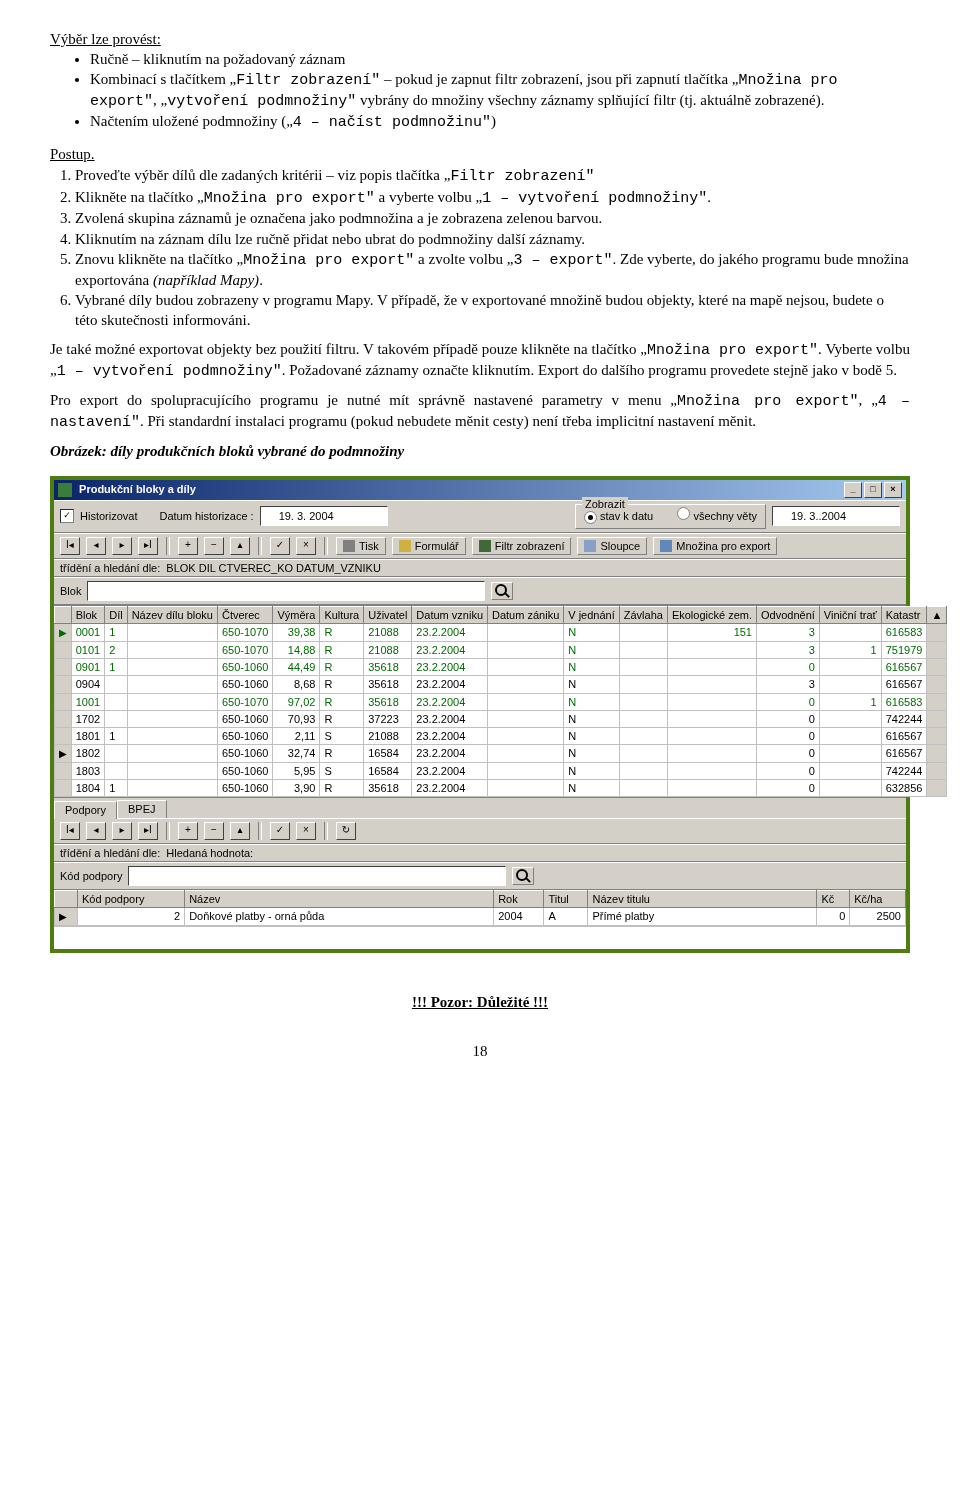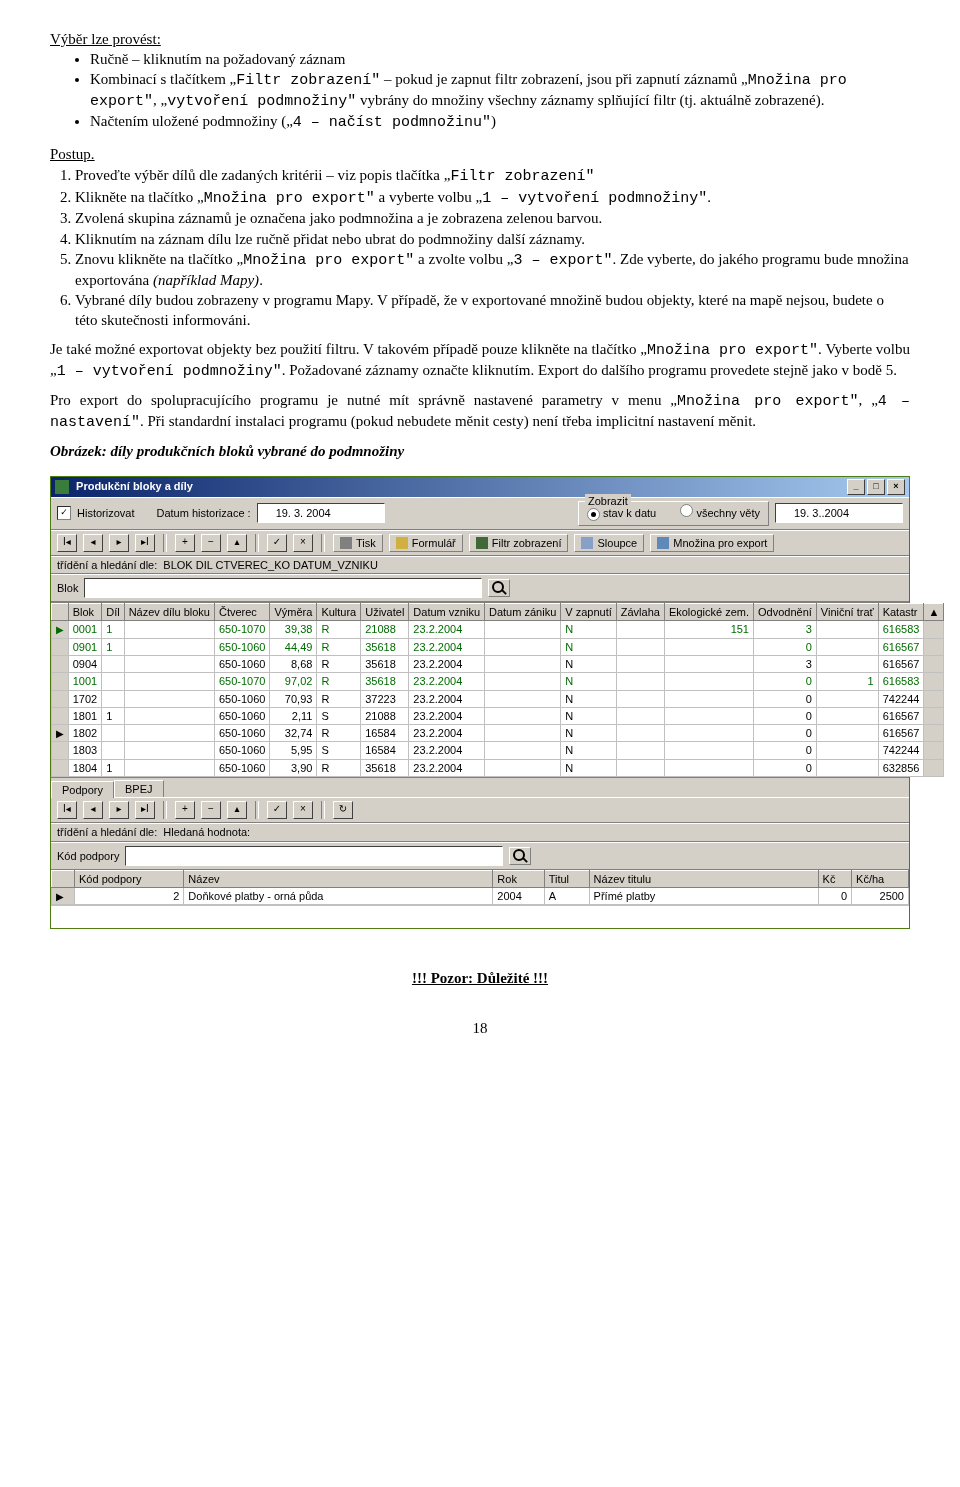--- a/index.html
+++ b/index.html
@@ -18,21 +18,21 @@
   ul.bullets { list-style: disc; margin: 0 0 2px 40px; padding: 0; }
   ul.bullets li { margin-bottom: 1px; }
   ol.numbered { margin: 2px 0 2px 25px; padding: 0; }
   ol.numbered li { margin-bottom: 1px; }
   p { margin: 10px 0; text-align: justify; }
   .italic { font-style: italic; }
   .bold { font-weight: bold; }
   .center { text-align: center; }
   .app-window {
     margin-top: 14px;
-    border: 1px solid #4d7c0f;
+    border: 4px solid #4d7c0f;
     font-family: Tahoma, Geneva, sans-serif;
     font-size: 11px;
     background: #a3a3a3;
   }
   .titlebar {
     background: linear-gradient(to right, #0a246a, #a6caf0);
     color: #fff;
     display: flex;
     justify-content: space-between;
     align-items: center;
@@ -198,21 +198,21 @@
   }
   .page-number { text-align: center; margin-top: 30px; font-size: 15px; }
 </style>
 </head>
 <body>
 
 <div><span class="underline">Výběr lze provést:</span></div>
 <ul class="bullets">
   <li>Ručně – kliknutím na požadovaný záznam</li>
   <li>
-    <span>Kombinací s tlačítkem „</span><span class="mono">Filtr zobrazení"</span><span> – pokud je zapnut filtr zobrazení, jsou při zapnutí záznamů „</span><span class="mono">Množina pro export"</span><span>, „</span><span class="mono">vytvoření podmnožiny"</span><span> vybrány do množiny všechny záznamy splňující filtr (tj. aktuálně zobrazené).</span>
+    <span>Kombinací s tlačítkem „</span><span class="mono">Filtr zobrazení"</span><span> – pokud je zapnut filtr zobrazení, jsou při zapnutí tlačítka „</span><span class="mono">Množina pro export"</span><span>, „</span><span class="mono">vytvoření podmnožiny"</span><span> vybrány do množiny všechny záznamy splňující filtr (tj. aktuálně zobrazené).</span>
   </li>
   <li>
     <span>Načtením uložené podmnožiny („</span><span class="mono">4 – načíst podmnožinu"</span><span>)</span>
   </li>
 </ul>
 
 <div style="margin-top:12px"><span class="underline">Postup.</span></div>
 <ol class="numbered">
   <li><span>Proveďte výběr dílů dle zadaných kritérii – viz popis tlačítka „</span><span class="mono">Filtr zobrazení"</span></li>
   <li><span>Klikněte na tlačítko „</span><span class="mono">Množina pro export"</span><span> a vyberte volbu „</span><span class="mono">1 – vytvoření podmnožiny"</span><span>.</span></li>
@@ -320,21 +320,21 @@
             <th class="row-mark"> </th>
             <th>Blok</th>
             <th>Díl</th>
             <th>Název dílu bloku</th>
             <th>Čtverec</th>
             <th>Výměra</th>
             <th>Kultura</th>
             <th>Uživatel</th>
             <th>Datum vzniku</th>
             <th>Datum zániku</th>
-            <th>V zapnutí</th>
+            <th>V jednání</th>
             <th>Závlaha</th>
             <th>Ekologické zem.</th>
             <th>Odvodnění</th>
             <th>Viniční trať</th>
             <th>Katastr</th>
             <th style="width: 14px;">▲</th>
           </tr>
         </thead>
       <tbody id="grid1-body">
           <tr class="sel-green">
@@ -347,20 +347,39 @@
             <td>R</td>
             <td>21088</td>
             <td>23.2.2004</td>
             <td></td>
             <td>N</td>
             <td></td>
             <td class="num">151</td>
             <td class="num">3</td>
             <td class="num"></td>
             <td class="num">616583</td>
+            <td class="row-mark"></td>
+          </tr>
+          <tr class="sel-green">
+            <td class="row-mark"> </td>
+            <td>0101</td>
+            <td>2</td>
+            <td></td>
+            <td>650-1070</td>
+            <td class="num">14,88</td>
+            <td>R</td>
+            <td>21088</td>
+            <td>23.2.2004</td>
+            <td></td>
+            <td>N</td>
+            <td></td>
+            <td class="num"></td>
+            <td class="num">3</td>
+            <td class="num">1</td>
+            <td class="num">751979</td>
             <td class="row-mark"></td>
           </tr>
           <tr class="sel-green">
             <td class="row-mark"> </td>
             <td>0901</td>
             <td>1</td>
             <td></td>
             <td>650-1060</td>
             <td class="num">44,49</td>
             <td>R</td>

